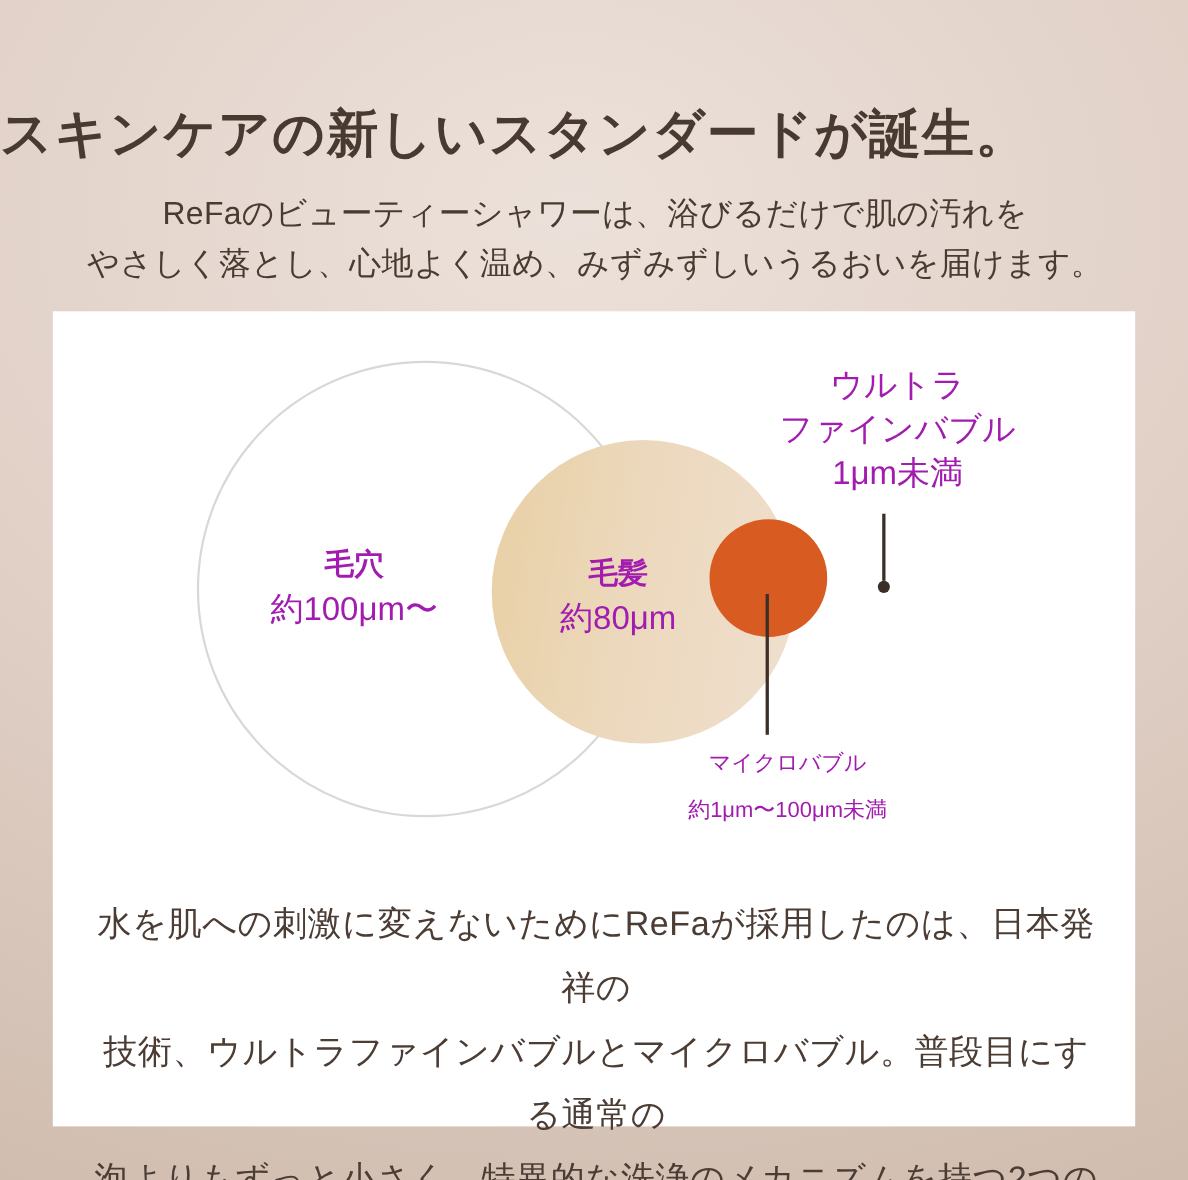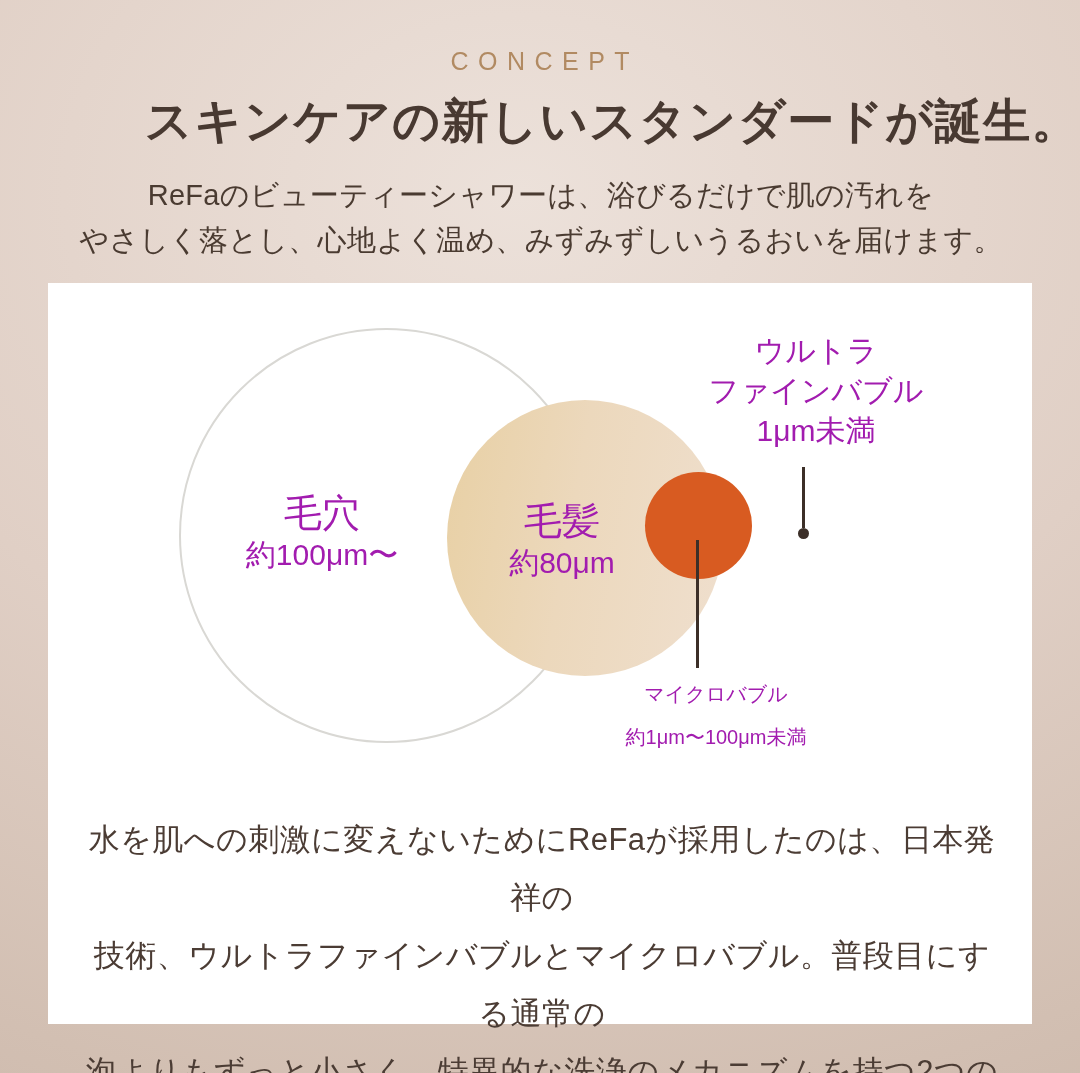--- a/index.html
+++ b/index.html
@@ -16,21 +16,21 @@
   }
   
   .eyebrow {
     position: absolute; top: 47px; left: 0; width: 100%;
     text-align: center;
     font-size: 25px; letter-spacing: 0.38em; text-indent: 0.38em;
     color: #b18a62; font-weight: 400;
   }
   .title {
     position: absolute; top: 90px; left: 0; width: 100%; margin: 0;
-    text-align: right;
+    text-align: left;
     font-family: Liberation Mono, monospace;
     font-size: 47px; font-weight: 600; letter-spacing: 0.03em;
     color: #483931;
   }
   .lead {
     position: absolute; top: 172px; left: 0; width: 100%; margin: 1px;
     text-align: center;
     font-size: 29px; line-height: 45px; letter-spacing: 0.01em;
     color: #4a3b31;
   }
@@ -57,21 +57,21 @@
   }
   .pointer-line { position: absolute; width: 3px; background: #3c2f28; }
   .ufb-line  { left: 754px; top: 184px; height: 61px; }
   .micro-line{ left: 648px; top: 257px; height: 128px; }
   .ufb-dot {
     position: absolute; left: 750px; top: 245px;
     width: 11px; height: 11px; border-radius: 50%;
     background: #3c2f28;
   }
   .diagram-label { position: absolute; text-align: center; transform: translateX(-50%); white-space: nowrap; color: #a21caf; }
-  .label-main { font-size: 38px; line-height: 44px; font-weight: 400; }
+  .label-main { font-size: 27px; line-height: 44px; font-weight: 700; }
   .label-sub  { font-size: 30px; line-height: 39px; }
   .pore-label { left: 274px; top: 208px; }
   .hair-label { left: 514px; top: 216px; }
   .ufb-label   { left: 768px; top: 48px;  font-size: 30px; line-height: 40px; }
   .micro-label { left: 648px; top: 390px; font-size: 20px; line-height: 43px; margin-left: 20px; }
   .footnote {
     position: absolute; left: 162px; top: 474px;
     font-size: 24px; letter-spacing: 0.01em; color: #4a3b31;
   }
   .body-text {
@@ -79,21 +79,20 @@
     font-size: 31px; line-height: 58px; letter-spacing: 0.015em;
     color: #4b3c34;
   }
   .body-line { display: block; text-align: center; }
 </style>
 </head>
 <body>
 
 <div class="page">
 
-  <div class="eyebrow">CONCEPT</div>
 
   <h1 class="title">スキンケアの新しいスタンダードが誕生。</h1>
 
   <p class="lead">
     <span class="lead-line">ReFaのビューティーシャワーは、浴びるだけで肌の汚れを</span>
     <span class="lead-line">やさしく落とし、心地よく温め、みずみずしいうるおいを届けます。</span>
   </p>
 
   <section class="card">
 

